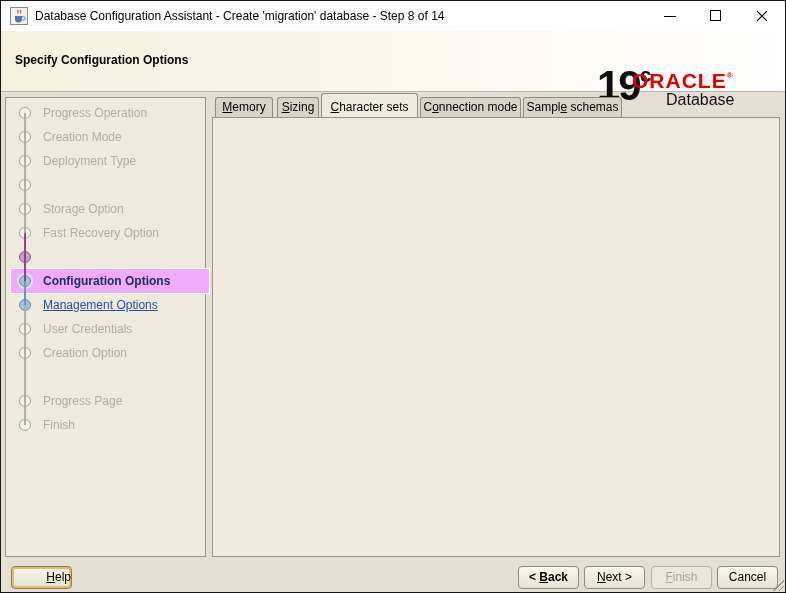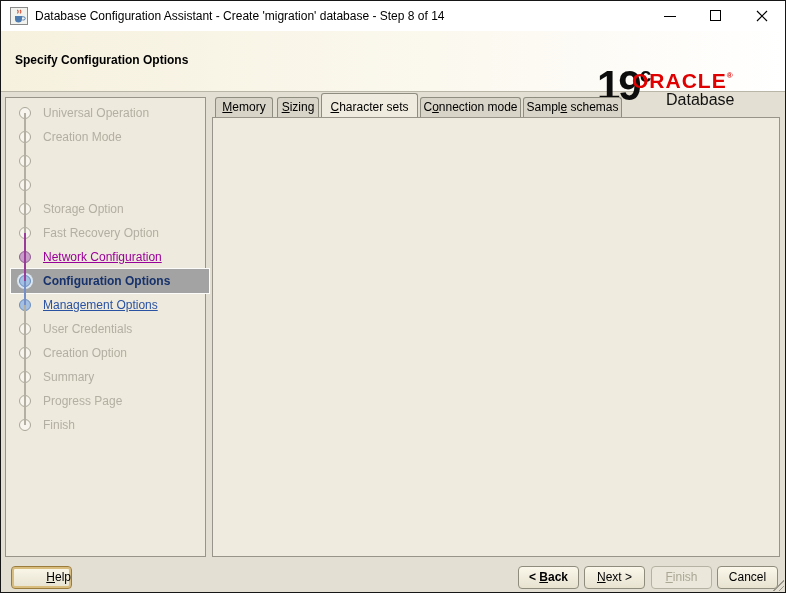--- a/index.html
+++ b/index.html
@@ -29,21 +29,21 @@
 
   
   .sidebar-panel { position:absolute; left:4px; top:96px; width:201px; height:460px; background:#eeeadd; border:1px solid #98948a; z-index:1; }
   .content-panel { position:absolute; left:211px; top:116px; width:568px; height:440px; background:#efebde; border:1px solid #98948a; z-index:1; }
 
   
   .nav-line { position:absolute; left:18px; width:2px; background:#b3afa2; z-index:1; }
   .nav-line.purple { background:#993d99; z-index:2; }
   .nav-line.blue { background:#7590c8; z-index:2; }
   .step { position:absolute; left:5px; width:198px; height:24px; z-index:0; }
-  .step.s-current { background:#a3a3a3; box-shadow:0 0 0 1px #fcfcfa; }
+  .step.s-current { background:#f0abfc; box-shadow:0 0 0 1px #fcfcfa; }
   .bullet { position:absolute; left:8px; top:6px; width:12px; height:12px; border-radius:50%;
             background:#f7f5ee; border:1px solid #aaa79a; z-index:3; }
   .s-visited .bullet { background:#c79fc8; border-color:#8f5f91; }
   .s-current .bullet { background:#a3bfe2; border-color:#6d8fbe; box-shadow:0 0 0 2px #dbe6f3; }
   .s-link .bullet { background:#a3bfe2; border-color:#6d8fbe; }
   .step .lbl { display:block; margin-left:32px; font-size:12px; line-height:24px; white-space:nowrap; }
   .s-upcoming .lbl { color:#b3afa2; }
   .s-visited .lbl { color:#990099; text-decoration:underline; cursor:pointer; }
   .s-current .lbl { color:#16316b; font-weight:bold; }
   .s-link .lbl { color:#2a52a3; text-decoration:underline; cursor:pointer; }
@@ -112,63 +112,59 @@
     <div class="logo-db">Database</div>
   </div>
 
   <div class="sidebar-panel">
     <div class="nav-line" style="top:15px; height:312px;"></div>
     <div class="nav-line purple" style="top:135px; height:48px;"></div>
     <div class="nav-line blue" style="top:183px; height:24px;"></div>
 
     <div class="step s-upcoming" style="top:3px">
         <span class="bullet"></span>
-        <span class="lbl">Universal Operation</span>
+        <span class="lbl">Progress Operation</span>
       </div>
     <div class="step s-upcoming" style="top:27px">
         <span class="bullet"></span>
         <span class="lbl">Creation Mode</span>
       </div>
     <div class="step s-upcoming" style="top:51px">
         <span class="bullet"></span>
+        <span class="lbl">Deployment Type</span>
       </div>
     <div class="step s-upcoming" style="top:75px">
         <span class="bullet"></span>
       </div>
     <div class="step s-upcoming" style="top:99px">
         <span class="bullet"></span>
         <span class="lbl">Storage Option</span>
       </div>
     <div class="step s-upcoming" style="top:123px">
         <span class="bullet"></span>
         <span class="lbl">Fast Recovery Option</span>
       </div>
     <div class="step s-visited" style="top:147px">
         <span class="bullet"></span>
-        <span class="lbl">Network Configuration</span>
       </div>
     <div class="step s-current" style="top:171px">
         <span class="bullet"></span>
         <span class="lbl">Configuration Options</span>
       </div>
     <div class="step s-link" style="top:195px">
         <span class="bullet"></span>
         <span class="lbl">Management Options</span>
       </div>
     <div class="step s-upcoming" style="top:219px">
         <span class="bullet"></span>
         <span class="lbl">User Credentials</span>
       </div>
     <div class="step s-upcoming" style="top:243px">
         <span class="bullet"></span>
         <span class="lbl">Creation Option</span>
-      </div>
-    <div class="step s-upcoming" style="top:267px">
-        <span class="bullet"></span>
-        <span class="lbl">Summary</span>
       </div>
     <div class="step s-upcoming" style="top:291px">
         <span class="bullet"></span>
         <span class="lbl">Progress Page</span>
       </div>
     <div class="step s-upcoming" style="top:315px">
         <span class="bullet"></span>
         <span class="lbl">Finish</span>
       </div>
   </div>

